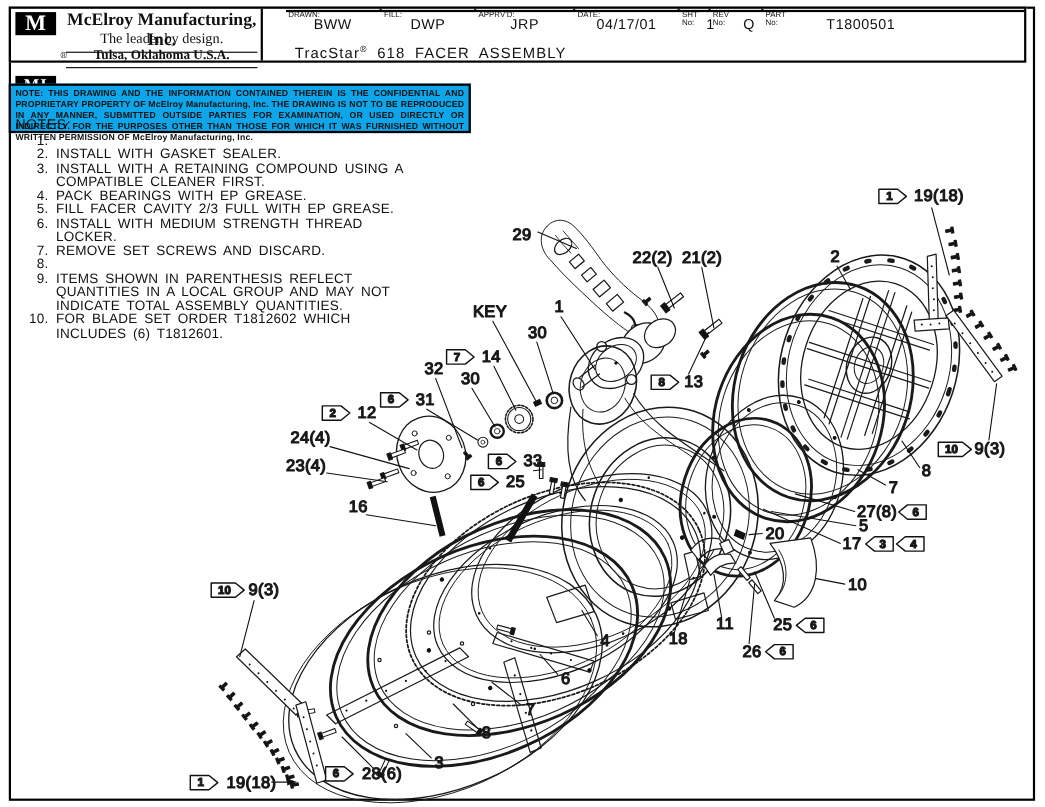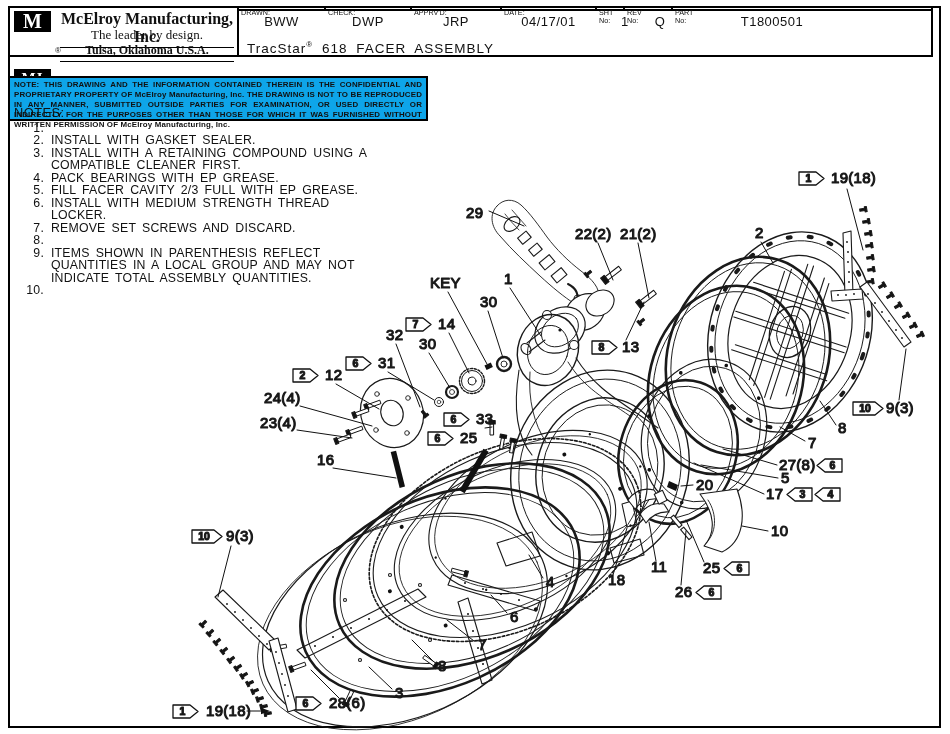--- a/index.html
+++ b/index.html
@@ -17,21 +17,21 @@
   .tile2{top:25px;width:37px;height:19px;font-size:15px;line-height:19px;letter-spacing:1px;margin-top:36px;}
   .reg-logo{position:absolute;left:45px;top:38px;font-size:8px;}
   .co-name{position:absolute;left:50px;top:2px;width:174px;text-align:center;
         font-family:"Liberation Serif",serif;font-weight:bold;font-size:16px;
         border-bottom:1.6px solid #000;padding-bottom:1px;}
   .co-tag{position:absolute;left:50px;top:19px;width:174px;text-align:center;
         font-family:"Liberation Serif",serif;font-size:13px;border-bottom:1.6px solid #000;
         padding-bottom:18px;}
   .co-loc{position:absolute;left:50px;top:35px;width:174px;text-align:center;
         font-family:"Liberation Serif",serif;font-weight:bold;font-size:12px;}
-  .tb-right{flex:1;display:flex;flex-direction:column;}
+  .tb-right{flex:1;display:flex;flex-direction:column;padding-left:21px;}
   .tb-fields{height:25px;display:flex;border-bottom:2px solid #000;box-sizing:border-box;}
   .cell{border-right:2px solid #000;position:relative;box-sizing:border-box;}
   .cell:last-child{border-right:none;}
   .cl{position:absolute;left:2px;top:1px;font-size:7.2px;white-space:pre-line;line-height:7.6px;}
   .cv{position:absolute;left:0;right:0;top:6px;text-align:center;font-size:13px;letter-spacing:0.5px;}
   .cv.shifted{left:24px;}
   .tb-titlerow{flex:1;display:flex;align-items:center;padding-left:8px;}
   .dwg-title{font-size:13.5px;letter-spacing:1px;word-spacing:4px;margin-top:29px;}
   .dwg-title sup{font-size:8px;}
   
@@ -69,21 +69,21 @@
       <div class="co-tag">The leader by design.</div>
       <div class="co-loc">Tulsa, Oklahoma U.S.A.</div>
     </div>
     <div class="tb-right">
       <div class="tb-fields">
         <div class="cell" style="width:87px">
           <span class="cl">DRAWN:</span>
           <span class="cv">BWW</span>
         </div>
         <div class="cell" style="width:86px">
-          <span class="cl">CHECK:</span>
+          <span class="cl">FILL:</span>
           <span class="cv">DWP</span>
         </div>
         <div class="cell" style="width:90px">
           <span class="cl">APPRV'D:</span>
           <span class="cv">JRP</span>
         </div>
         <div class="cell" style="width:95px">
           <span class="cl">DATE:</span>
           <span class="cv">04/17/01</span>
         </div>
@@ -144,20 +144,21 @@
         <div class="note-row">
           <span class="nn">8.</span>
           <span class="nt"></span>
         </div>
         <div class="note-row">
           <span class="nn">9.</span>
           <span class="nt">ITEMS SHOWN IN PARENTHESIS REFLECT QUANTITIES IN A LOCAL GROUP AND MAY NOT INDICATE TOTAL ASSEMBLY QUANTITIES.</span>
         </div>
         <div class="note-row">
           <span class="nn">10.</span>
+          <span class="nt">FOR BLADE SET ORDER T1812602 WHICH INCLUDES (6) T1812601.</span>
         </div>
       </div>
   </div>
 
   <svg class="dwg" viewBox="0 0 950 734">
     <defs>
       <g id="scr">
           <rect x="-1.1" y="-4" width="2.2" height="5.2" fill="#111"></rect>
           <rect x="-2.6" y="-5.8" width="5.2" height="2" fill="#111"></rect>
         </g>

